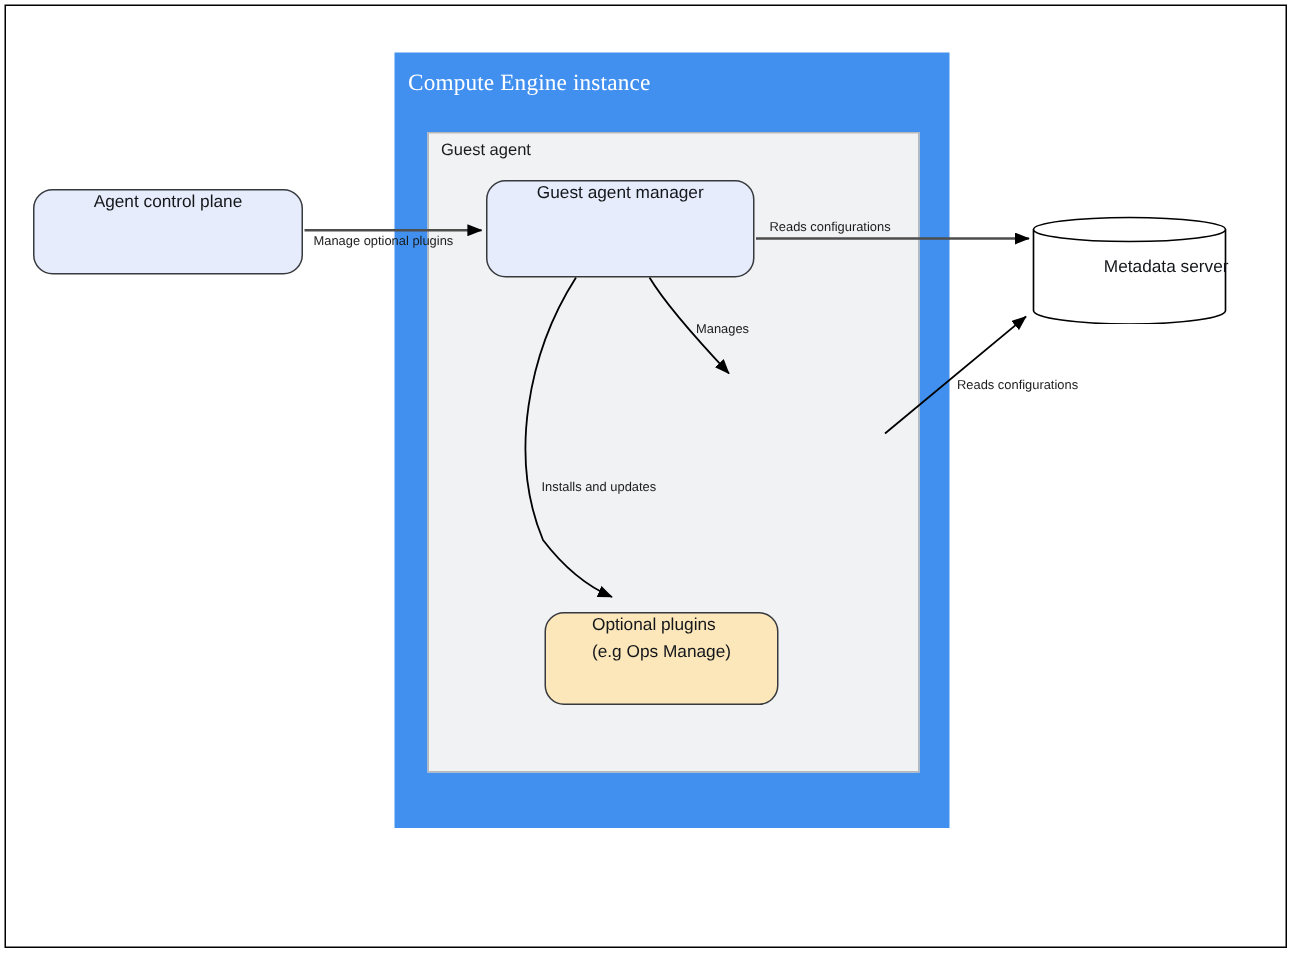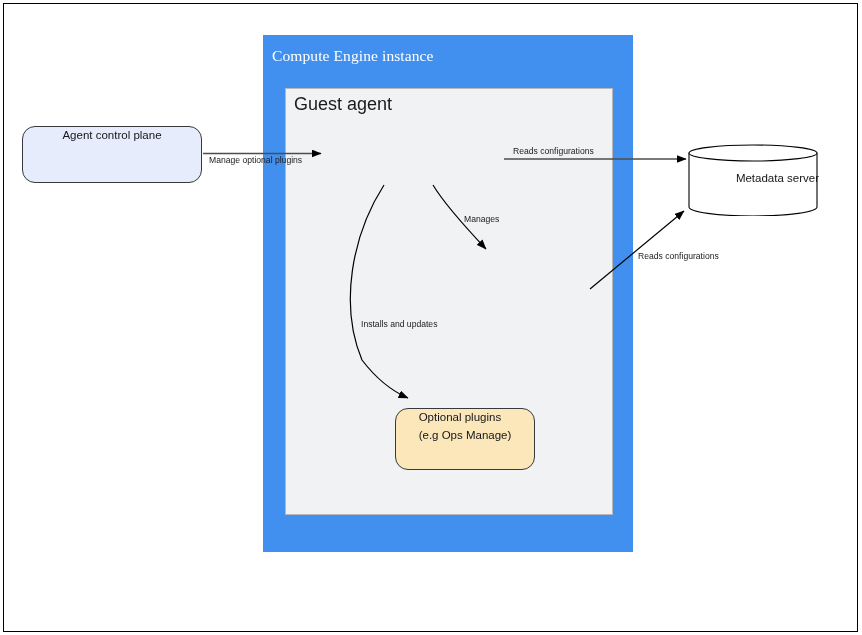--- a/index.html
+++ b/index.html
@@ -53,21 +53,21 @@
     width: 328px;
     height: 427px;
     background: #f1f2f3;
     border: 1px solid #b8b8b8;
     box-sizing: border-box;
   }
   #guest-agent-title {
     position: absolute;
     left: 294px;
     top: 94px;
-    font-size: 18px;
+    font-size: 11px;
     color: #1b1b1b;
     white-space: nowrap;
   }
   
   .node {
     position: absolute;
     box-sizing: border-box;
     border-radius: 13px;
     border: 1.4px solid #36393d;
     display: flex;
@@ -84,21 +84,21 @@
   #node-agent-control-plane {
     left: 22px;  top: 126px;  width: 180px; height: 57px;
   }
   #node-guest-agent-manager {
     left: 324px; top: 120px;  width: 179px; height: 65px;
   }
   #node-core-plugin {
     left: 420px; top: 253px;  width: 170px; height: 66px;
   }
   #node-optional-plugins {
-    left: 363px; top: 408px;  width: 140px; height: 62px; margin-left: 32px;
+    left: 363px; top: 408px;  width: 156px; height: 62px;
   }
   #node-optional-plugins .stack {
     text-align: left;
   }
 
   
   #node-metadata-server {
     position: absolute;
     left: 688px;
     top: 144px;
@@ -183,20 +183,23 @@
   <div class="edge-label" id="label-manage-optional-plugins">Manage optional plugins</div>
   <div class="edge-label" id="label-reads-configurations-1">Reads configurations</div>
   <div class="edge-label" id="label-manages">Manages</div>
   <div class="edge-label" id="label-installs-and-updates">Installs and updates</div>
   <div class="edge-label" id="label-reads-configurations-2">Reads configurations</div>
 
   <div class="node blue" id="node-agent-control-plane">
     <span>Agent control plane</span>
   </div>
 
+  <div class="node blue" id="node-guest-agent-manager">
+    <span>Guest agent manager</span>
+  </div>
 
 
   <div class="node amber" id="node-optional-plugins">
     <span class="stack">
       <span>Optional plugins</span><br>
       <span>(e.g  Ops Manage)</span>
     </span>
   </div>
 
   <div id="node-metadata-server">

